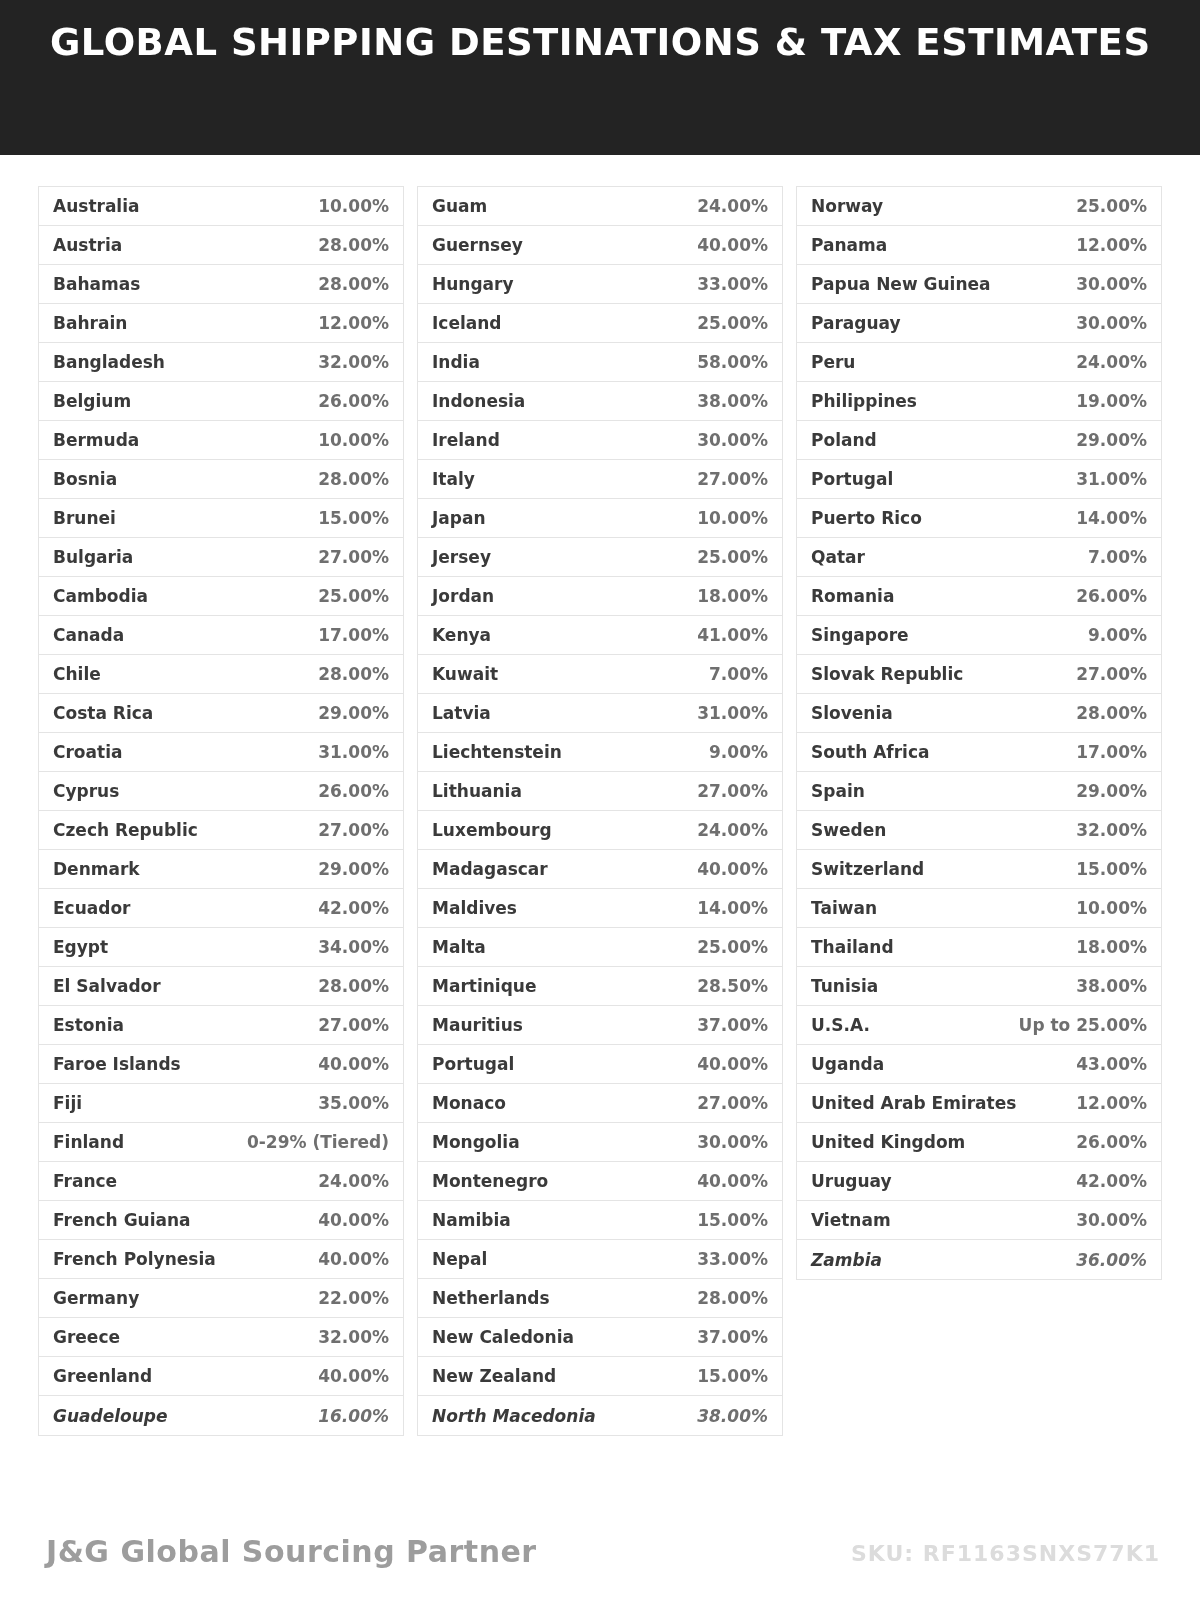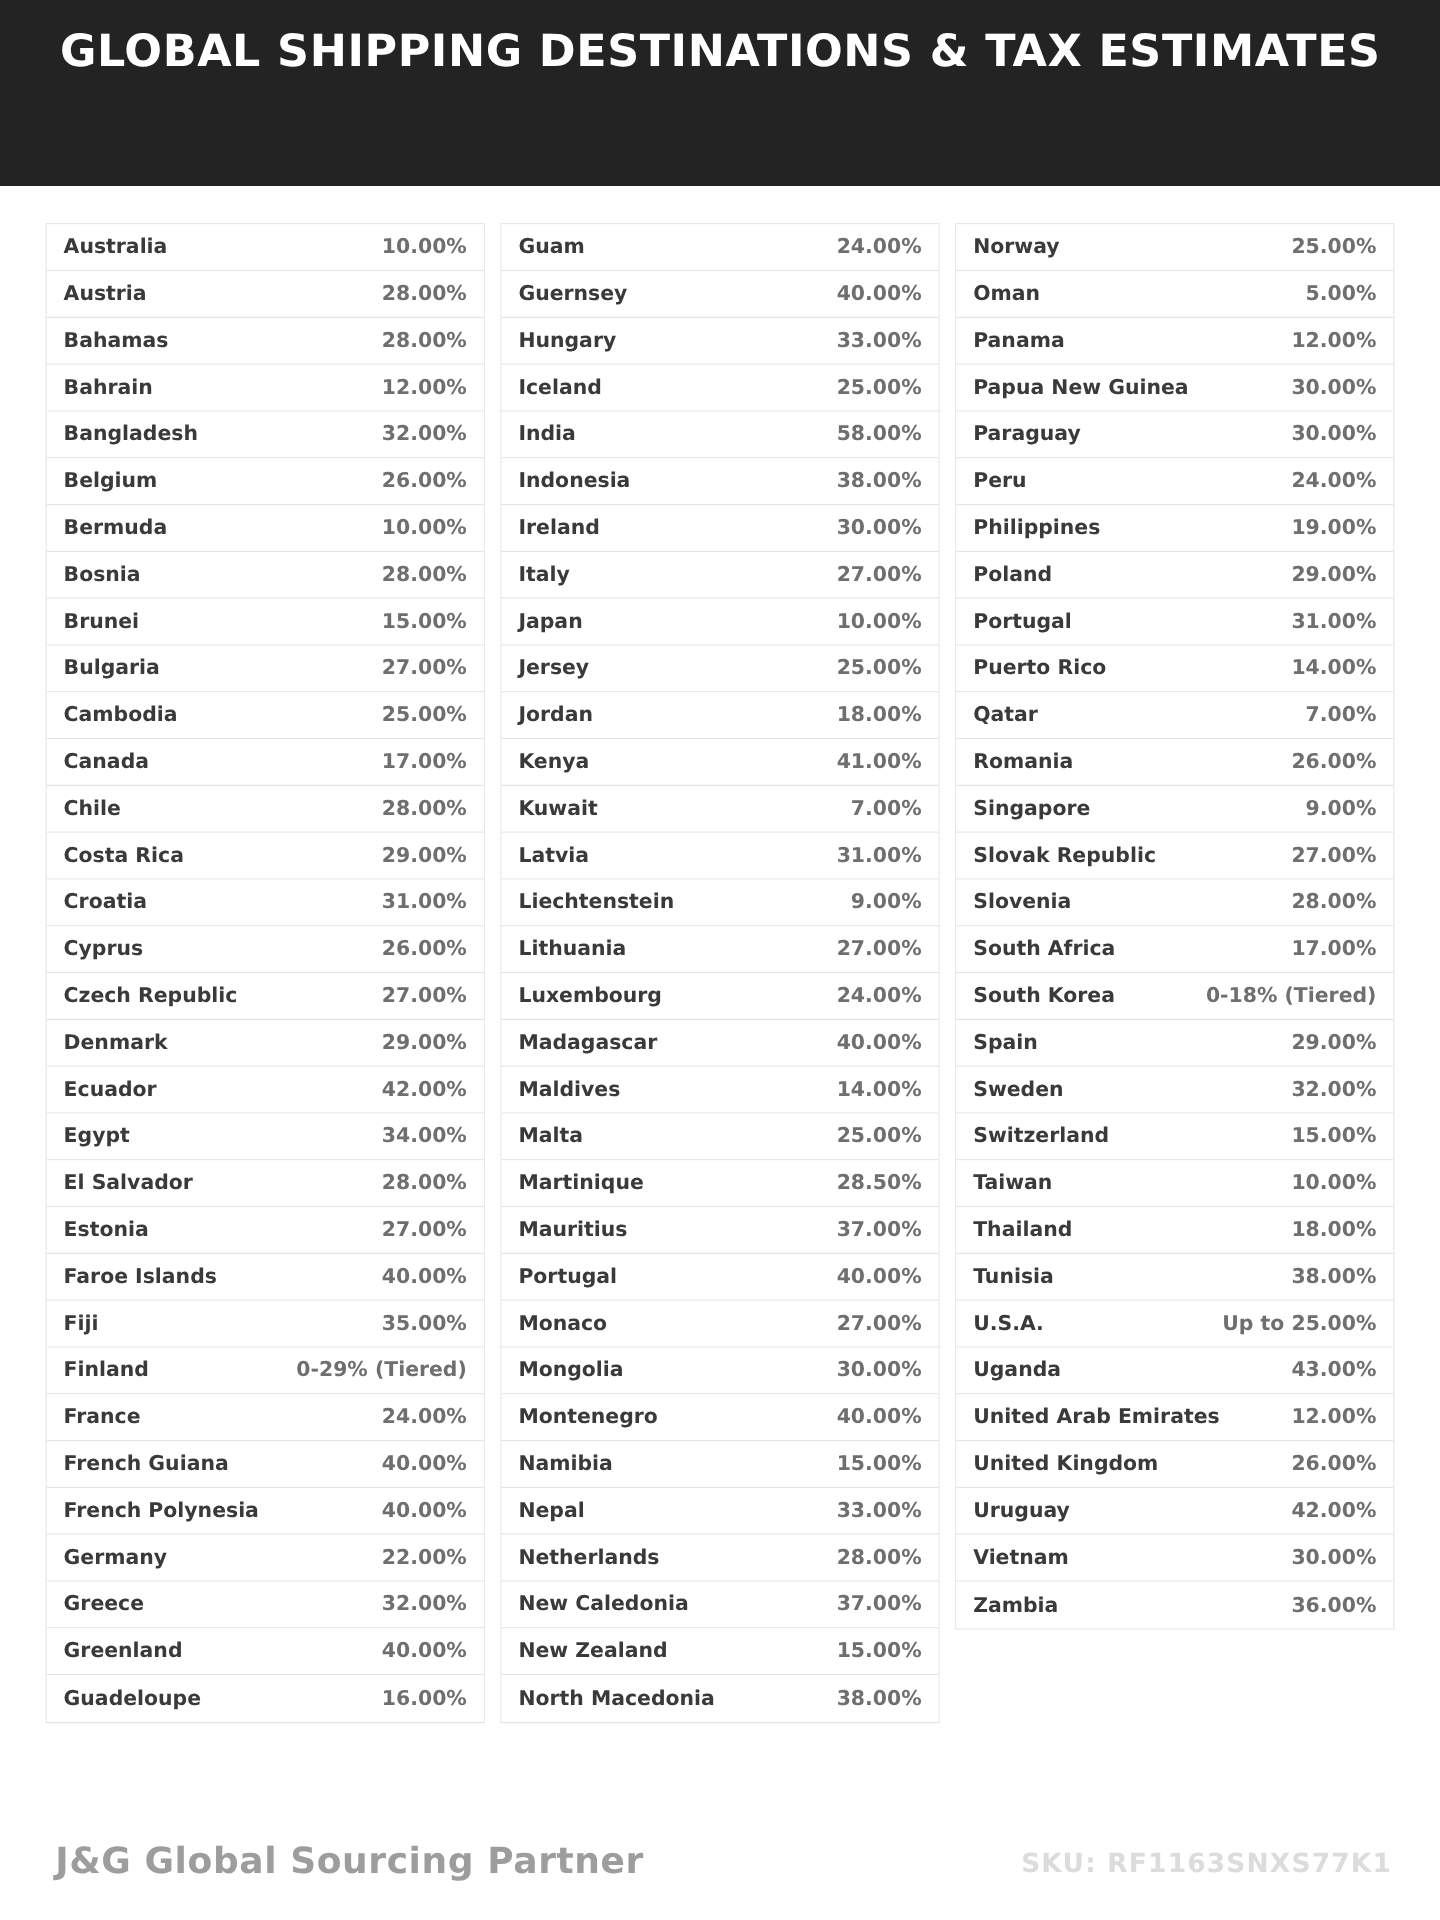--- a/index.html
+++ b/index.html
@@ -44,21 +44,21 @@
   }
   .row {
     height: 39px;
     display: flex;
     justify-content: space-between;
     align-items: center;
     padding: 0 14px;
     border-bottom: 1px solid #e4e4e4;
     background: #ffffff;
   }
-  .row:last-child { border-bottom: none; }
+  .row:last-child { border-bottom: none; font-style: italic; }
   .country {
     font-weight: bold;
     color: #3a3a3a;
     font-size: 17px;
     white-space: nowrap;
   }
   .rate {
     font-weight: bold;
     color: #6f6f6f;
     font-size: 17px;
@@ -352,24 +352,20 @@
         <span class="country">North Macedonia</span>
         <span class="rate">38.00%</span>
       </div>
     </div>
   <div class="col">
       <div class="row">
         <span class="country">Norway</span>
         <span class="rate">25.00%</span>
       </div>
       <div class="row">
-        <span class="country">Oman</span>
-        <span class="rate">5.00%</span>
-      </div>
-      <div class="row">
         <span class="country">Panama</span>
         <span class="rate">12.00%</span>
       </div>
       <div class="row">
         <span class="country">Papua New Guinea</span>
         <span class="rate">30.00%</span>
       </div>
       <div class="row">
         <span class="country">Paraguay</span>
         <span class="rate">30.00%</span>
@@ -410,24 +406,20 @@
         <span class="country">Slovak Republic</span>
         <span class="rate">27.00%</span>
       </div>
       <div class="row">
         <span class="country">Slovenia</span>
         <span class="rate">28.00%</span>
       </div>
       <div class="row">
         <span class="country">South Africa</span>
         <span class="rate">17.00%</span>
-      </div>
-      <div class="row">
-        <span class="country">South Korea</span>
-        <span class="rate">0-18% (Tiered)</span>
       </div>
       <div class="row">
         <span class="country">Spain</span>
         <span class="rate">29.00%</span>
       </div>
       <div class="row">
         <span class="country">Sweden</span>
         <span class="rate">32.00%</span>
       </div>
       <div class="row">

